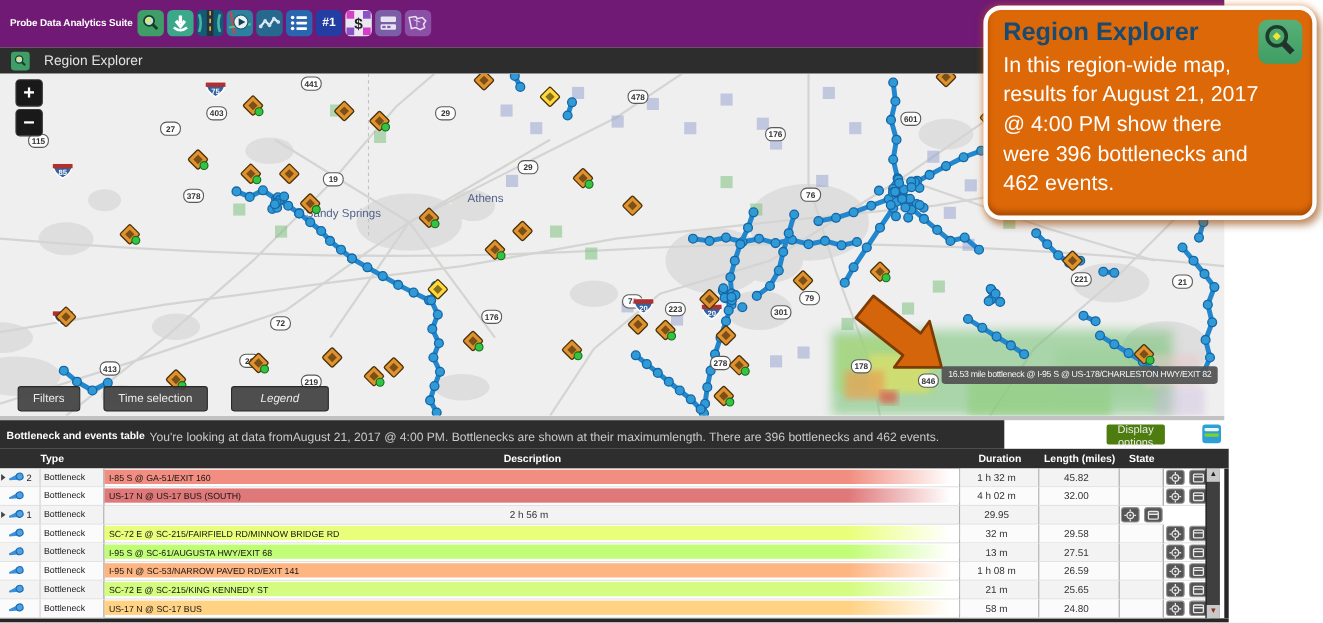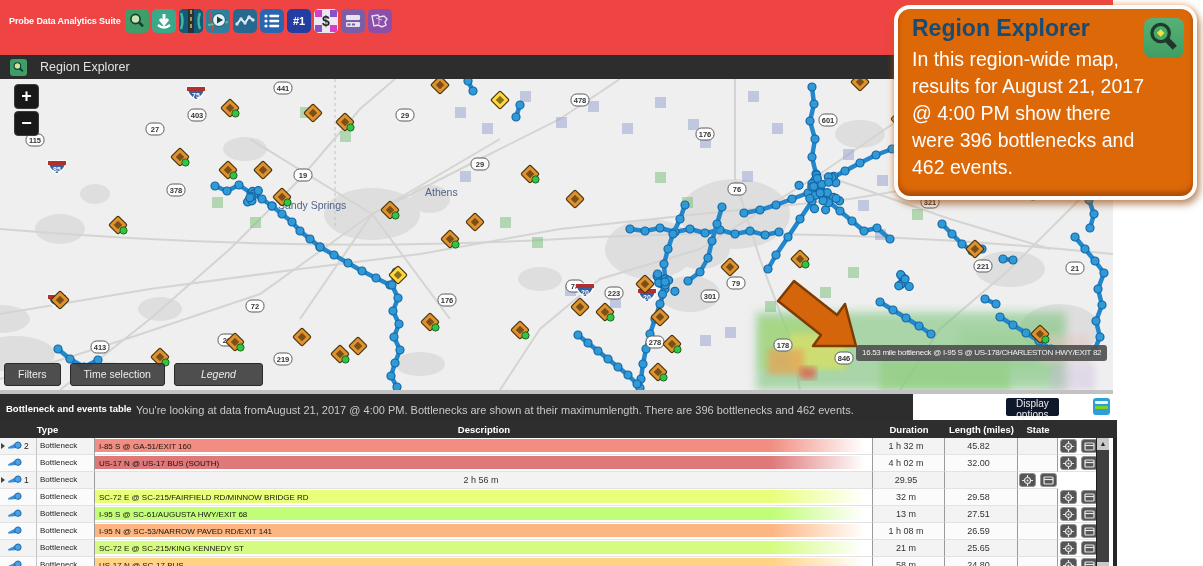--- a/index.html
+++ b/index.html
@@ -1,47 +1,47 @@
 <!DOCTYPE html>
 <html><head>
 <meta charset="utf-8">
 <style>
 * { margin:0; padding:0; box-sizing:border-box; }
 body { width:1203px; height:566px; background:#fff; font-family:"Liberation Sans",sans-serif; position:relative; overflow:hidden; }
 #app { position:absolute; left:0; top:0; width:1113px; }
 
-.toolbar { height:55px; background:#ef4444; position:relative; }
+.toolbar { height:43px; background:#701a75; position:relative; }
 .tb-title { position:absolute; left:9px; top:16px; color:#fff; font-size:9px; font-weight:bold; letter-spacing:-0.1px; }
 .tb-icons { position:absolute; left:125px; top:9px; display:flex; gap:3px; }
 .tb-icon { width:24px; height:24px; border-radius:5px; display:flex; align-items:center; justify-content:center; overflow:hidden; }
 .tb-icon svg { display:block; }
 
 .hbar { height:24px; background:#2d2d2d; display:flex; align-items:center; }
 .hbar .hicon { width:17px; height:17px; border-radius:3px; margin-left:10px; background:#3f9e68; display:flex; align-items:center; justify-content:center; }
 .hbar .htitle { color:#e2e2e2; font-size:12.5px; margin-left:13px; }
 
 .map { position:relative; width:1113px; height:311px; background:#efefef; overflow:hidden; }
 .zoombtn { position:absolute; left:14px; width:25px; height:25px; background:#191919; border:1px solid #3c3c3c; border-radius:4px; color:#fff; font-size:18px; font-weight:bold; text-align:center; line-height:22px; z-index:5; }
 .map-buttons { position:absolute; left:4px; bottom:4px; display:flex; gap:9px; z-index:6; }
-.map-btn { background:rgba(66,66,66,.93); color:#ececec; font-size:10.5px; padding:4px 13px 5px; border-radius:3px; border:1px solid #2a2a2a; }
+.map-btn { background:rgba(66,66,66,.93); color:#ececec; font-size:10.5px; padding:4px 13px 5px; border-radius:3px; border:1px solid #2a2a2a;margin-left:12px; }
 .map-btn.wide { padding:4px 26px 5px;font-style:italic; }
 .maptip { position:absolute; left:856px; top:266px; background:rgba(82,82,82,.93); color:#f2f2f2; font-size:8px; letter-spacing:-0.3px; padding:3px 6px 4px; border-radius:3px; white-space:nowrap; z-index:7; }
 .arrowsvg { position:absolute; left:0; top:0; z-index:8; pointer-events:none; }
 
 .callout { position:absolute; left:894px; top:5px; width:303px; height:195px; background:#dd6808; border:4px solid #fcfcfc; border-radius:16px; padding:6px 12px 8px 14px; z-index:30;
   box-shadow: 3px 5px 7px rgba(130,60,5,.45), 0 0 7px rgba(221,104,8,.55), inset 0 -4px 5px rgba(120,52,2,.5); }
 .callout-title { color:#194a70; font-weight:bold; font-size:23px; }
 .callout-icon { position:absolute; right:9px; top:9px; width:40px; height:40px; border-radius:8px; background:linear-gradient(#57b077,#3f9e63); }
 .callout-body { margin-top:4px; color:#fff; font-size:19.5px; line-height:27px; }
 
 .sep { height:4px; background:#c2c2c2; width:1113px; }
 .tblhdr { height:26px; background:#2d2d2d; position:relative; width:913px; }
 .tbl-title { position:absolute; left:6px; top:9px; color:#fff; font-size:9.5px; font-weight:bold; }
 .tbl-sum { position:absolute; left:136px; top:10px; color:#c9c9c9; font-size:11px; }
-.dispopt { position:absolute; left:1006px; top:4px; height:18px; padding:0 10px; background:#0f172a; color:#ececec; font-size:10px; border:none; border-radius:2px; }
+.dispopt { position:absolute; left:1006px; top:4px; height:18px; padding:0 10px; background:#4d7c0f; color:#ececec; font-size:10px; border:none; border-radius:2px; }
 .exporticon { position:absolute; left:1093px; top:4px; width:17px; height:17px; background:#2d9fd8; border-radius:3px; padding:3px 2px; }
 .exporticon .l1 { display:block; height:3px; background:#eaf6ee; margin-bottom:2px; border-radius:1px; }
 .exporticon .l2 { display:block; height:3px; background:#7ed321; border-radius:1px; }
 .colhdr { height:18px; background:#2e2e2e; color:#fff; font-size:9.5px; font-weight:bold; display:grid; grid-template-columns:95px 778px 72px 73px 40px 55px; align-items:center; width:1117px; }
 .colhdr div { text-align:center; }
 .rows { position:relative; height:136px; background:#fff; width:1117px; border-right:4px solid #262626; }
 .row { height:17px; display:grid; grid-template-columns:37px 58px 778px 72px 73px 40px 42px; }
 .row:nth-child(odd) .cbg { background:#f3f3f3; }
 .row:nth-child(even) .cbg { background:#fbfbfb; }
 .c { border-bottom:1px solid #e2e2e2; position:relative; }

